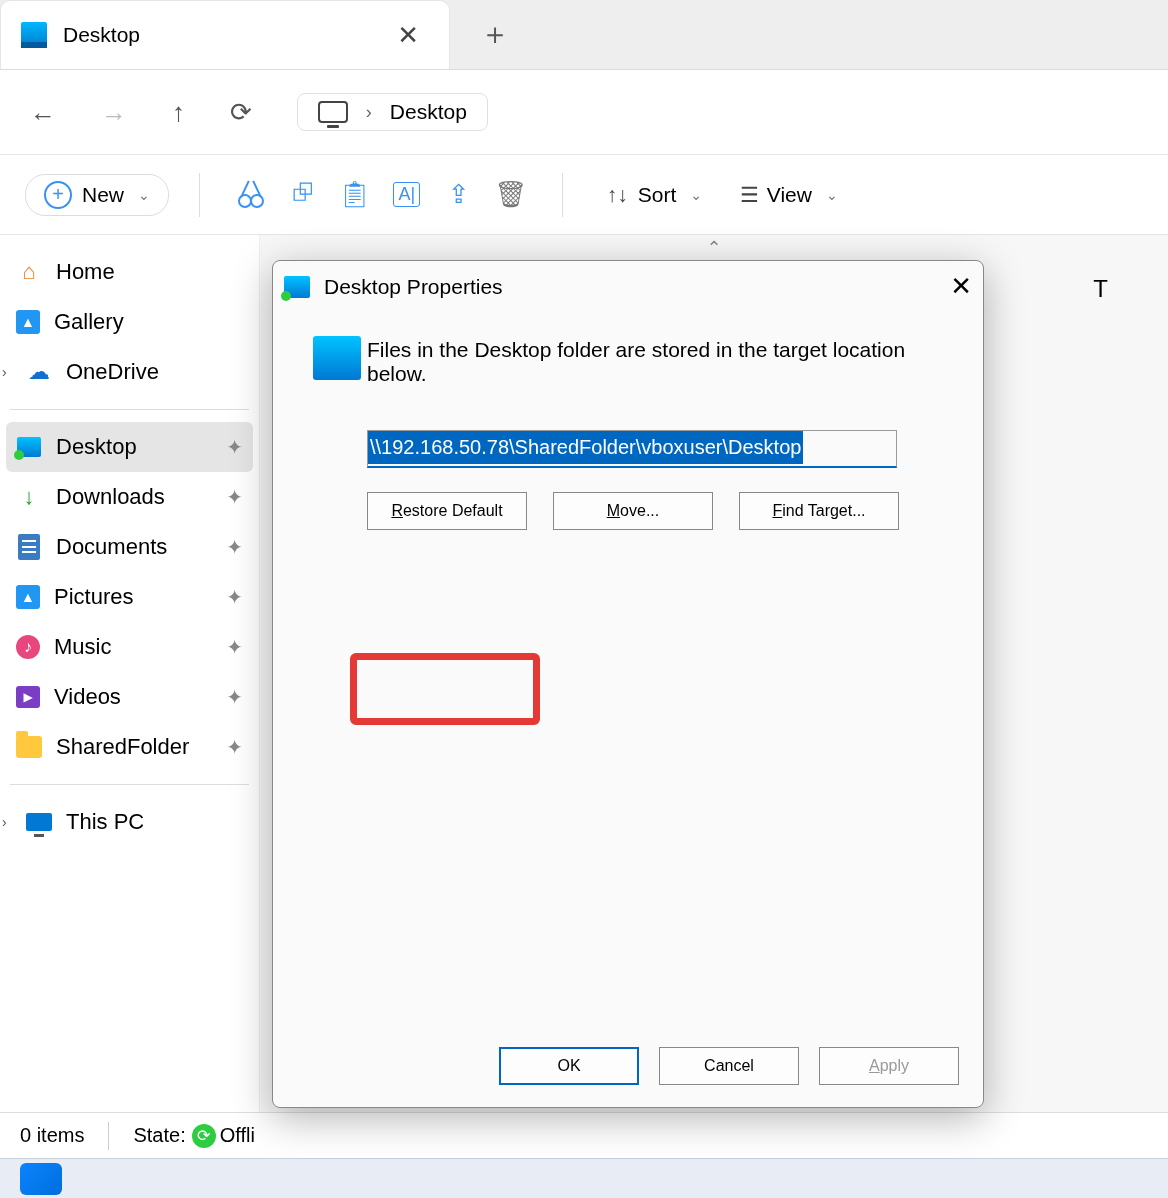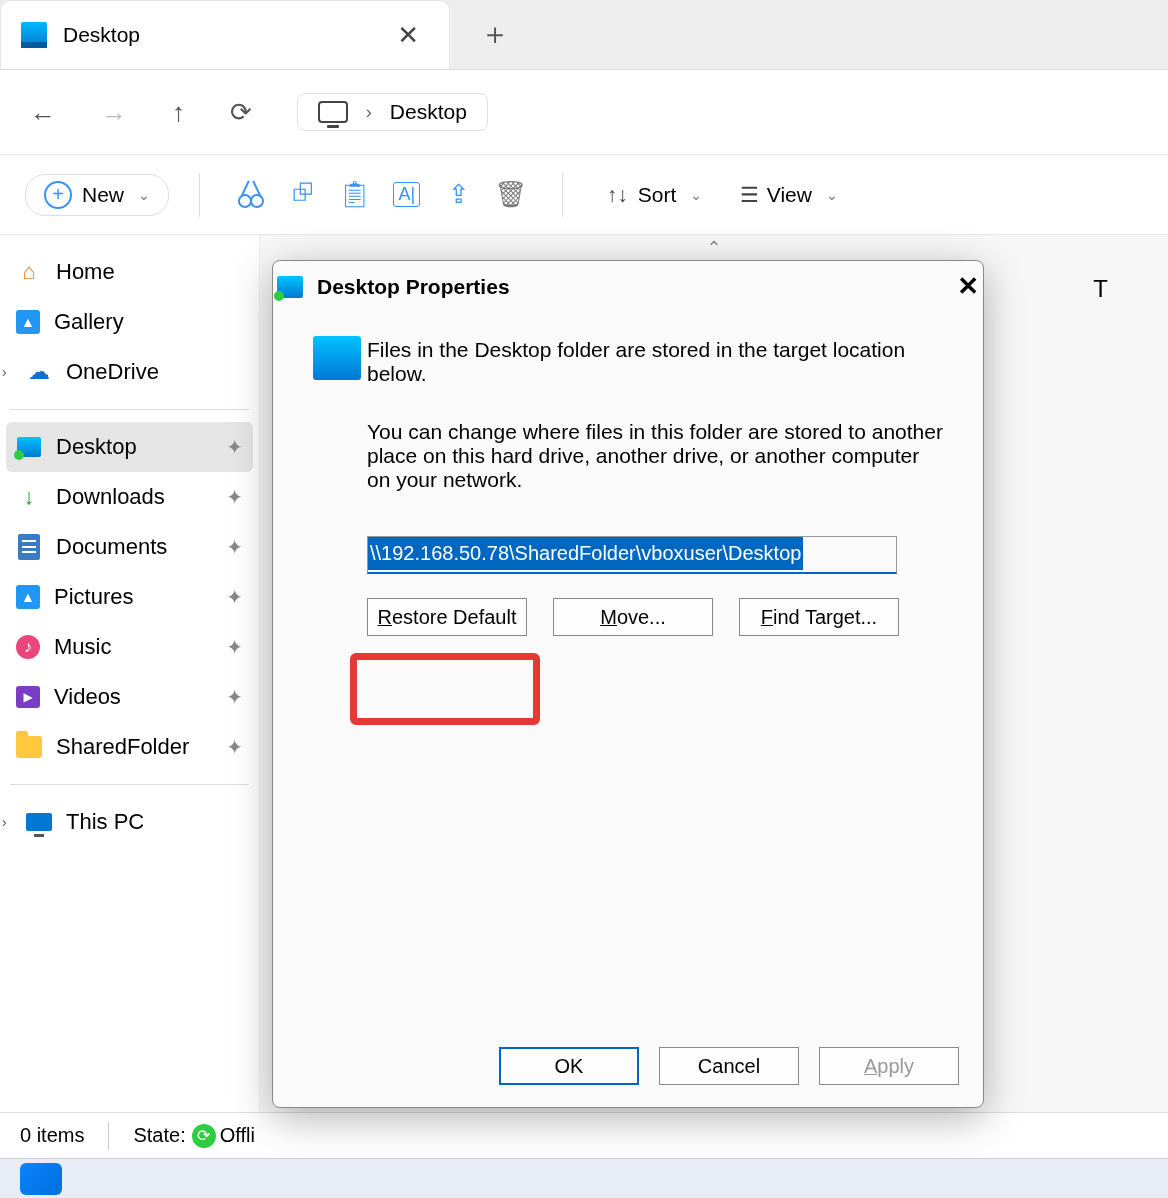--- a/index.html
+++ b/index.html
@@ -59,39 +59,39 @@
 
     .status-bar { position:absolute; left:0; right:0; bottom:40px; height:46px; background:#fff; border-top:1px solid #ddd; display:flex; align-items:center; padding:12px 20px; gap:24px; font-size:20px;}
     .status-bar .vsep{ width:1px;height:28px;background:#ccc; }
     .sync-ic{ display:inline-flex; width:24px;height:24px;background:#2ecc40;border-radius:50%;align-items:center;justify-content:center;color:#fff;font-size:16px;}
 
     .taskbar { position:absolute; left:0; right:0; bottom:0; height:40px; background:#e8edf5; border-top:1px solid #c8ceda; display:flex; align-items:center; padding:0 20px; gap:16px;}
     .start-btn{ width:42px; height:32px; background: linear-gradient(135deg,#0a84ff,#006edc); border-radius:6px;}
 
     
     .dialog { position:absolute; left:272px; top:260px; width:712px; height:848px; background:#fafafa; border:1px solid #888; border-radius:8px; box-shadow: 0 10px 40px rgba(0,0,0,.3); display:flex; flex-direction:column;}
-    .dialog-titlebar { display:flex; align-items:center; padding:10px 4px; gap:14px;font-weight:bold; }
+    .dialog-titlebar { display:flex; align-items:center; padding:10px 11px; gap:14px; }
     .dialog-ic{ width:26px;height:22px;background:linear-gradient(#00c3ff,#0078d4);border-radius:2px;position:relative;}
     .dialog-ic::after{content:'';position:absolute;left:-3px;bottom:-3px;width:10px;height:10px;background:#2ecc40;border-radius:50%;}
     .dialog-close{ margin-left:auto; font-size:26px; cursor:pointer; }
 
     .tab-strip{ display:flex; padding:0 14px; border-bottom:1px solid #c0c0c0; gap:0; margin-top:4px;}
     .ptab{ padding:8px 18px; border:1px solid transparent; cursor:pointer; position:relative; top:1px; background:#eee;}
     .ptab.active{ background:#fafafa; border:1px solid #c0c0c0; border-bottom:1px solid #fafafa; border-radius:4px 4px 0 0;}
     .ptab:not(.active){ background:transparent; }
 
     .dialog-body{ flex:1; padding: 24px 40px; }
     .row-icon-text{ display:flex; gap:6px; }
     .body-ic{ width:48px;height:44px;background:linear-gradient(#00c3ff,#0078d4);border-radius:3px;flex-shrink:0;}
     .body-txt{ margin-top:2px; }
     .indent{ margin-left:54px; margin-top:34px; }
     .path-input{ display:block; margin-left:54px; margin-top:44px; width:530px; height:38px; border:1px solid #999; border-bottom:2px solid #0067c0; padding:0; font-size:20px; }
     .path-input .sel{ display:inline-block; background:#0067c0; color:#fff; padding:5px 2px; }
     .btn-row{ display:flex; gap:26px; margin-left:54px; margin-top:24px; }
-    .std-btn{ width:160px; height:38px; border:1px solid #888; background:#fdfdfd; cursor:pointer; font-size:20px; display:flex; align-items:center; justify-content:center;}
+    .std-btn{ width:160px; height:38px; border:1px solid #888; background:#fdfdfd; cursor:pointer; font-size:16px; display:flex; align-items:center; justify-content:center;}
     .std-btn.default{ border:2px solid #0067c0;text-align:center; }
     .std-btn.disabled{ color:#999; }
     .highlight-box{ position:absolute; border:7px solid #e53935; border-radius:6px; pointer-events:none; }
 
     .dialog-footer{ display:flex; justify-content:flex-end; gap:20px; padding: 14px 24px 22px; }
     .u{ text-decoration: underline; text-decoration-thickness:1px; }
 
     
     .scissors{ position:relative; width:26px; height:26px;}
     .scissors::before, .scissors::after{ content:''; position:absolute; width:10px; height:10px; border:2px solid #3693f5; border-radius:50%; bottom:0;}
@@ -262,21 +262,20 @@
     <span>Desktop Properties</span>
     <span class="dialog-close">✕</span>
   </div>
 
 
   <div class="dialog-body">
     <div class="row-icon-text">
       <div class="body-ic"></div>
       <div class="body-txt">Files in the Desktop folder are stored in the target location below.</div>
     </div>
-    <div class="indent">You can change where files in this folder are stored to another place on this hard drive, another drive, or another computer on your network.</div>
 
     <div class="path-input">
       <span class="sel">\\192.168.50.78\SharedFolder\vboxuser\Desktop</span>
     </div>
 
     <div class="btn-row">
       <button class="std-btn">
           <span><span class="u">R</span>estore Default</span>
         </button>
       <button class="std-btn">

